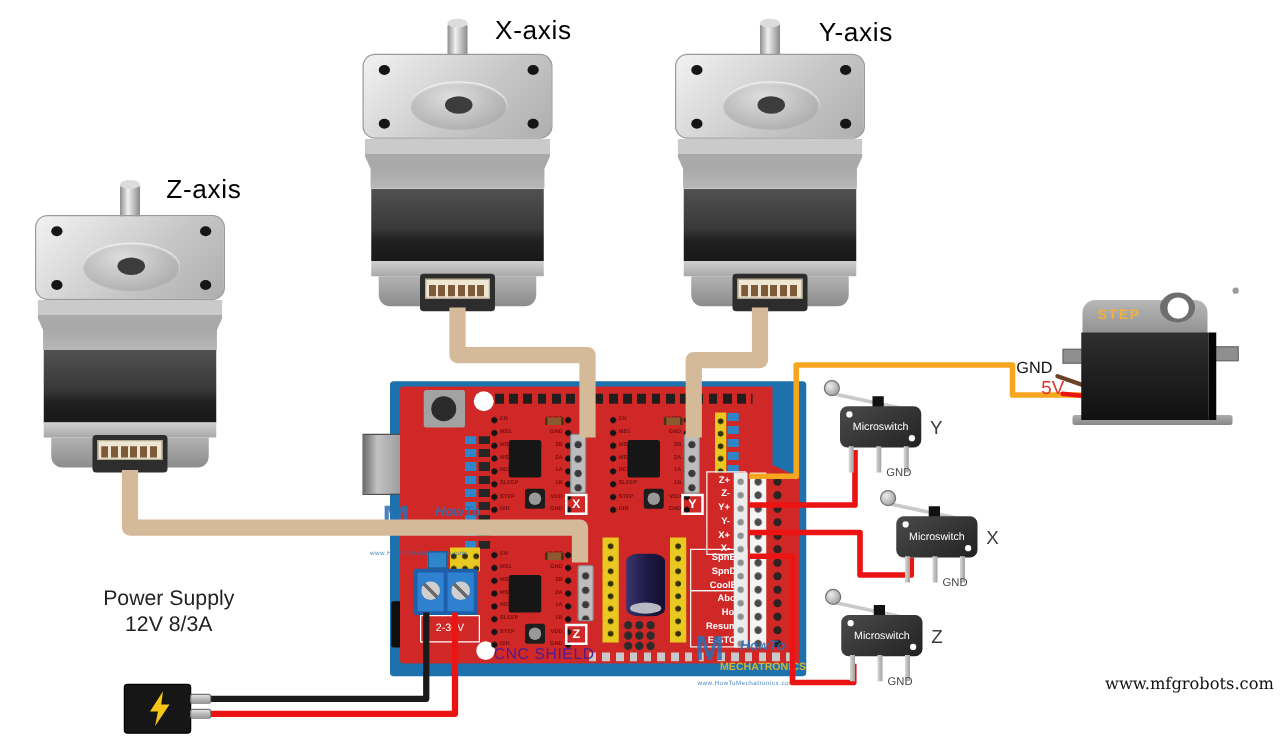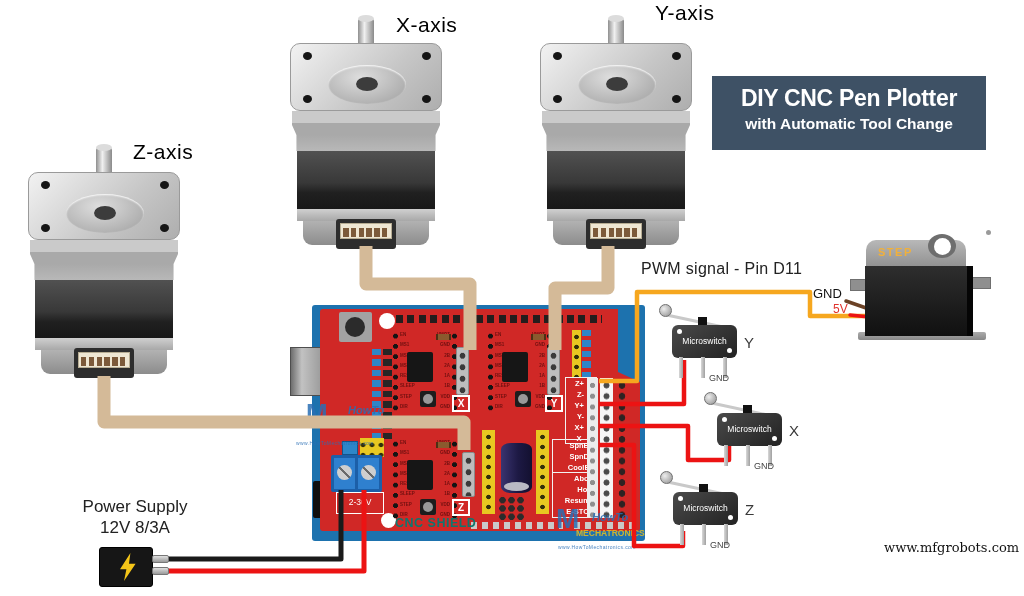--- a/index.html
+++ b/index.html
@@ -47,21 +47,21 @@
   .strip-dark{width:9px;background-image:repeating-linear-gradient(180deg,#262626 0 6.5px,transparent 6.5px 10.5px);}
   .strip-yellow{background:#e8c821;background-image:radial-gradient(circle,#33300a 2px,transparent 2.6px);background-size:9px 10px;background-position:center 2px;}
   .blue2x2{left:342px;top:441px;width:16px;height:14px;background:#2e86c8;box-shadow:inset 0 0 0 1px #15548a;}
   .whiteA{background:#ececec;background-image:radial-gradient(circle,#8f8f8f 2.3px,transparent 2.9px);background-size:11px 10.8px;background-position:center 2px;}
   .whiteB{background:#f6f6f6;background-image:radial-gradient(circle,#4a4a4a 2.7px,transparent 3.3px);background-size:13px 10.8px;background-position:center 2px;}
   .darkC{background-image:radial-gradient(circle,#2e2222 3px,transparent 3.6px);background-size:12px 10.8px;background-position:center 2px;}
   .drvconn{width:13px;background:#bdbdbd;border:1px solid #8a8a8a;border-radius:2px;box-sizing:border-box;background-image:radial-gradient(circle,#3a3a3a 2.6px,transparent 3.2px);background-size:11px 11.5px;background-position:center 2px;}
   .cap{left:501px;top:443px;width:31px;height:50px;background:linear-gradient(90deg,#3a3470,#1d1944 55%,#131030);border-radius:10px/6px;}
   .cap div{position:absolute;left:3px;top:39px;width:25px;height:9px;background:#b9b9c4;border-radius:50%;}
   .grid33{left:497px;top:495px;width:27px;height:25px;background-image:radial-gradient(circle,#2b2b2b 3px,transparent 3.6px);background-size:9px 8.3px;background-position:1px 1px;}
-  .cnctext{left:395px;top:516px;color:#0f766e;font-size:12.5px;font-weight:bold;letter-spacing:0.5px;}
+  .cnctext{left:395px;top:516px;color:#4c1d95;font-size:12.5px;font-weight:normal;letter-spacing:0.5px;}
   .terminal{left:331px;top:455px;width:51px;height:37px;background:#1c5fa8;border-radius:2px;}
   .tcell{position:absolute;top:3px;width:21px;height:31px;background:#2f80cf;}
   .screw{position:absolute;left:3px;top:7px;width:15px;height:15px;border-radius:50%;background:linear-gradient(45deg,transparent 44%,#6a6a6a 44% 56%,transparent 56%),#cfcfcf;}
   .vrangebox{left:336px;top:492px;width:46px;height:20px;border:1px solid #fff;color:#fff;font-size:8.5px;text-align:center;line-height:19px;}
 
   
   .driver{width:66px;height:84px;}
   .drv-dots{position:absolute;top:3px;width:5px;height:80px;background-image:radial-gradient(circle,#141414 2.2px,transparent 2.7px);background-size:5px 10.25px;}
   .drv-col{position:absolute;top:2px;width:24px;}
   .drv-lbl{display:block;height:10.25px;line-height:10.5px;font-size:4.5px;font-weight:bold;color:#701010;}
@@ -101,36 +101,32 @@
   .servo-top{left:866px;top:240px;width:100px;height:28px;background:linear-gradient(#b8b8b8,#8f8f8f);border-radius:10px 10px 0 0;}
   .servo-txt{left:878px;top:246px;color:#f0b03c;font-size:11px;font-weight:bold;letter-spacing:1.5px;}
   .servo-body{left:865px;top:266px;width:108px;height:70px;background:linear-gradient(180deg,#2e2e2e,#101010);border-right:6px solid #050505;box-sizing:border-box;}
   .servo-base{left:858px;top:332px;width:128px;height:8px;background:linear-gradient(#ababab,#888);border-radius:2px;}
   .servo-tab{background:#8f8f8f;border:1px solid #6f6f6f;box-sizing:border-box;}
   .horn-hub{left:928px;top:234px;width:28px;height:24px;background:#6e6e6e;border-radius:50%;}
   .horn-pivot{left:934px;top:238px;width:17px;height:17px;background:#fff;border-radius:50%;}
   .horn-arm{left:940px;top:239px;width:54px;height:9px;background:#fff;border-radius:5px;transform:rotate(-11deg);transform-origin:left center;}
   .horn-tip{left:986px;top:230px;width:5px;height:5px;background:#9a9a9a;border-radius:50%;}
   .gnd-label{left:813px;top:286px;font-size:13px;color:#111;}
-  .v5-label{left:833px;top:302px;font-size:12px;color:#e0332c;}
+  .v5-label{left:833px;top:302px;font-size:15px;color:#e0332c;}
 
   
   .psbox{left:99px;top:547px;width:54px;height:40px;background:#161616;border:1px solid #000;border-radius:3px;box-sizing:border-box;}
   .bolt{left:118px;top:553px;width:20px;height:28px;background:#f5c518;clip-path:polygon(62% 0,10% 58%,42% 58%,30% 100%,88% 38%,55% 38%);}
   .psterm{width:17px;height:8px;background:linear-gradient(#e0e0e0,#9a9a9a);border:1px solid #777;border-radius:2px;box-sizing:border-box;}
 </style>
 </head>
 <body>
 
 <div id="stage">
 
-  <div class="abs titlebox">
-    <span class="title1">DIY CNC Pen Plotter</span>
-    <span class="title2">with Automatic Tool Change</span>
-  </div>
 
   <div class="abs motor" style="left:290px;top:43px;">
     <div class="m-shaft abs" style="position:absolute;"></div>
     <div class="m-plate">
       <div class="m-screw" style="left:12px;top:8px;"></div>
       <div class="m-screw" style="left:131px;top:8px;"></div>
       <div class="m-screw" style="left:12px;top:51px;"></div>
       <div class="m-screw" style="left:131px;top:51px;"></div>
       <div class="m-ellipse">
           <div class="m-hole"></div>
@@ -182,21 +178,21 @@
     <div class="m-dark"></div>
     <div class="m-light"></div>
     <div class="m-bottom"></div>
     <div class="m-conn">
       <div class="m-conn-inner"></div>
       <div class="m-conn-pins"></div>
     </div>
   </div>
 
   <div class="abs axis-label" style="left:396px;top:13px;">X-axis</div>
-  <div class="abs axis-label" style="left:655px;top:1px;">Y-axis</div>
+  <div class="abs axis-label" style="left:655px;top:15px;">Y-axis</div>
   <div class="abs axis-label" style="left:133px;top:140px;">Z-axis</div>
 
   <div class="abs arduino"></div>
   <div class="abs usb"></div>
   <div class="abs pwrjack"></div>
   <div class="abs shield"></div>
 
   <div class="abs resetbtn">
       <div></div>
     </div>
@@ -373,21 +369,20 @@
 
     <polyline points="599,404 684,404 684,360" fill="none" stroke="#ec1313" stroke-width="4.5" stroke-linejoin="round"></polyline>
     <polyline points="599,426 688,426 688,460 729,460 729,446" fill="none" stroke="#ec1313" stroke-width="4.5" stroke-linejoin="round"></polyline>
     <polyline points="599,445 634,445 634,546 683,546 683,531" fill="none" stroke="#ec1313" stroke-width="4.5" stroke-linejoin="round"></polyline>
 
     <polyline points="599,381 637,381 637,292 810,292 810,316 869,316" fill="none" stroke="#f6a71f" stroke-width="4.5" stroke-linejoin="round"></polyline>
     <polyline points="846,301 869,309" fill="none" stroke="#6b4226" stroke-width="3.5" stroke-linecap="round"></polyline>
     <polyline points="850,315 869,317" fill="none" stroke="#ec1313" stroke-width="3.5" stroke-linecap="round"></polyline>
   </svg>
 
-  <div class="abs pwm-label" style="left:641px;top:260px;">PWM signal - Pin D11</div>
 
   <div class="abs msw" style="left:672px;top:325px;">
     <div class="msw-lever"></div>
     <div class="msw-roller"></div>
     <div class="msw-nub"></div>
     <div class="msw-body"></div>
     <div class="msw-dot" style="left:5px;top:4px;"></div>
     <div class="msw-dot" style="left:55px;top:23px;"></div>
     <div class="msw-label">Microswitch</div>
     <div class="msw-pin" style="left:7px;"></div>
@@ -435,20 +430,20 @@
   <div class="abs horn-pivot"></div>
   <div class="abs servo-body"></div>
   <div class="abs servo-txt">STEP</div>
   <div class="abs gnd-label">GND</div>
   <div class="abs v5-label">5V</div>
 
   <div class="abs psbox"></div>
   <div class="abs bolt"></div>
   <div class="abs psterm" style="left:152px;top:555px;"></div>
   <div class="abs psterm" style="left:152px;top:567px;"></div>
-  <div class="abs ps-label" style="left:60px;top:496px;text-align:center;">
+  <div class="abs ps-label" style="left:60px;top:468px;text-align:center;">
     <span>Power Supply</span><br>
     <span>12V 8/3A</span>
   </div>
 
   <div class="abs site-label" style="left:884px;top:540px;">www.mfgrobots.com</div>
 
 </div>
 
 </body></html>

